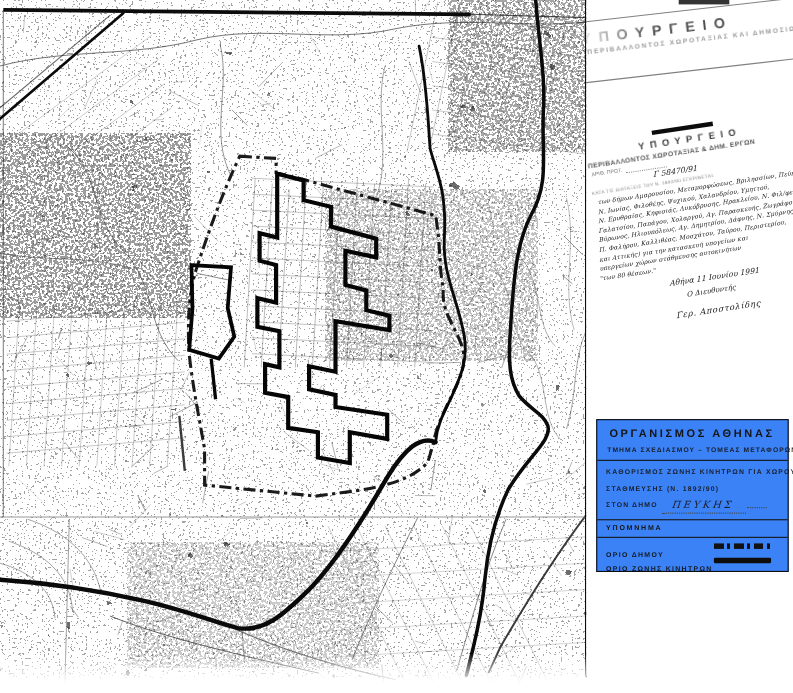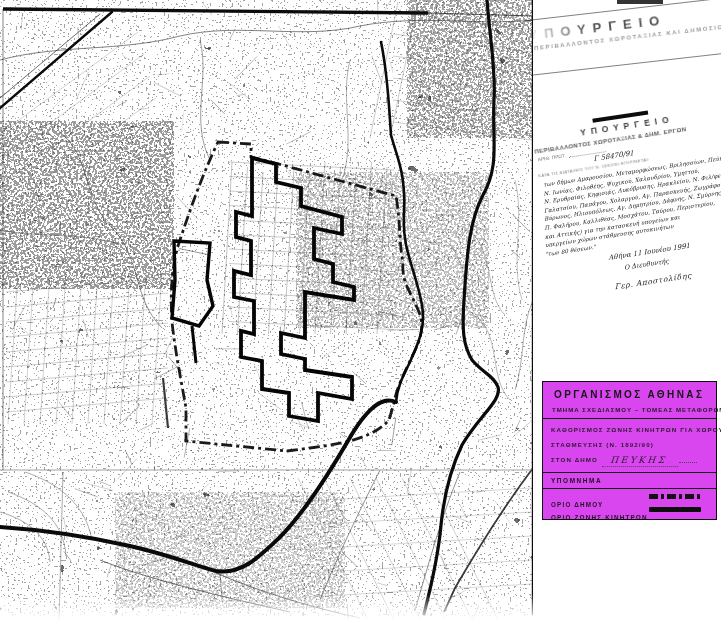--- a/index.html
+++ b/index.html
@@ -38,21 +38,21 @@
   .hand{font-family:"DejaVu Serif",serif;font-style:italic;transform:skewX(-7deg);
         color:#1a1a1a;}
   .note-hand{font-size:5.6px;line-height:8.6px;white-space:pre-line;margin:3px 0 0 0;
              letter-spacing:.1px;}
   .note-date{font-size:7px;margin:5px 0 0 58px;}
   .note-signoff{font-size:6.5px;margin:4px 0 0 72px;}
   .note-sig{font-size:7.5px;margin:9px 0 0 60px;letter-spacing:.6px;}
 
   
   .legend-box{position:absolute;left:542px;top:381px;width:173px;height:137px;
-              border:1.6px solid #0d0d0d;background:#d946ef;}
+              border:1.6px solid #0d0d0d;background:#3b82f6;}
   .lg{position:absolute;white-space:nowrap;color:#151515;}
   .lg-org{left:11px;top:7px;font-size:10px;font-weight:bold;letter-spacing:2.4px;}
   .lg-dept{left:9px;top:24px;font-size:6.1px;font-weight:bold;letter-spacing:1px;opacity:.92;}
   .lg-hr{position:absolute;left:0;right:0;height:1.3px;background:#151515;}
   .hr1{top:36px;} .hr2{top:90px;} .hr3{top:106px;}
   .lg-sub1{left:8px;top:44px;font-size:6.2px;font-weight:bold;letter-spacing:1.1px;opacity:.9;}
   .lg-sub2{left:8px;top:59px;font-size:6.2px;font-weight:bold;letter-spacing:1.1px;opacity:.9;}
   .lg-dimo{left:8px;top:72px;font-size:6.2px;font-weight:bold;letter-spacing:1.1px;opacity:.9;}
   .lg-dimo-val{display:inline-block;font-family:"DejaVu Serif",serif;font-style:italic;
                font-weight:normal;font-size:9px;letter-spacing:2.5px;transform:skewX(-8deg);

